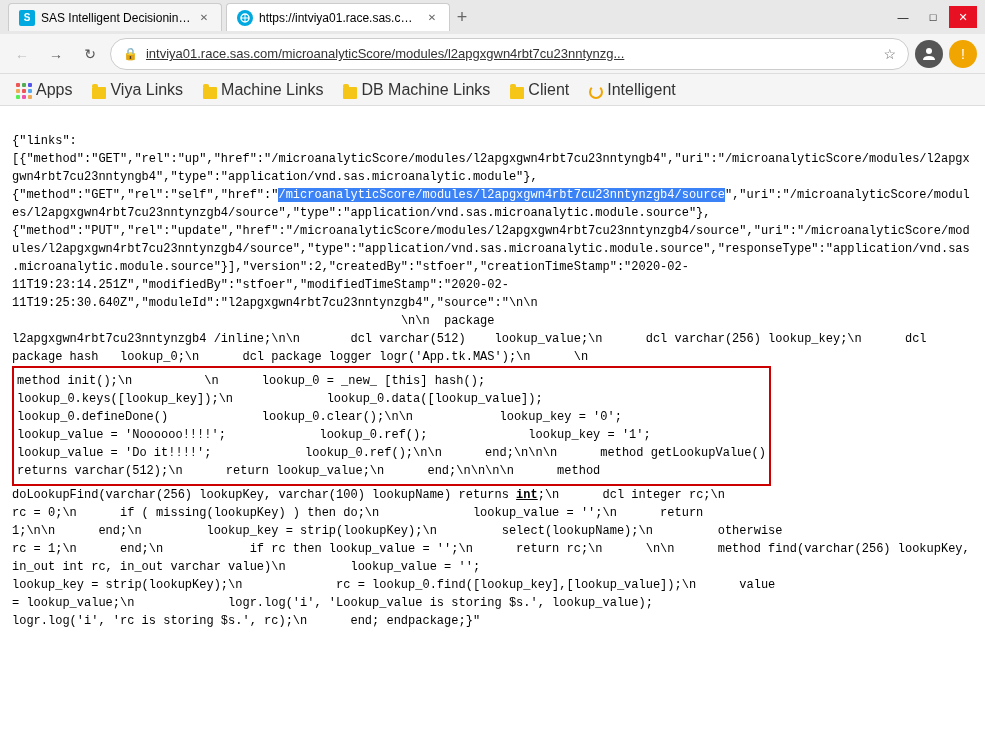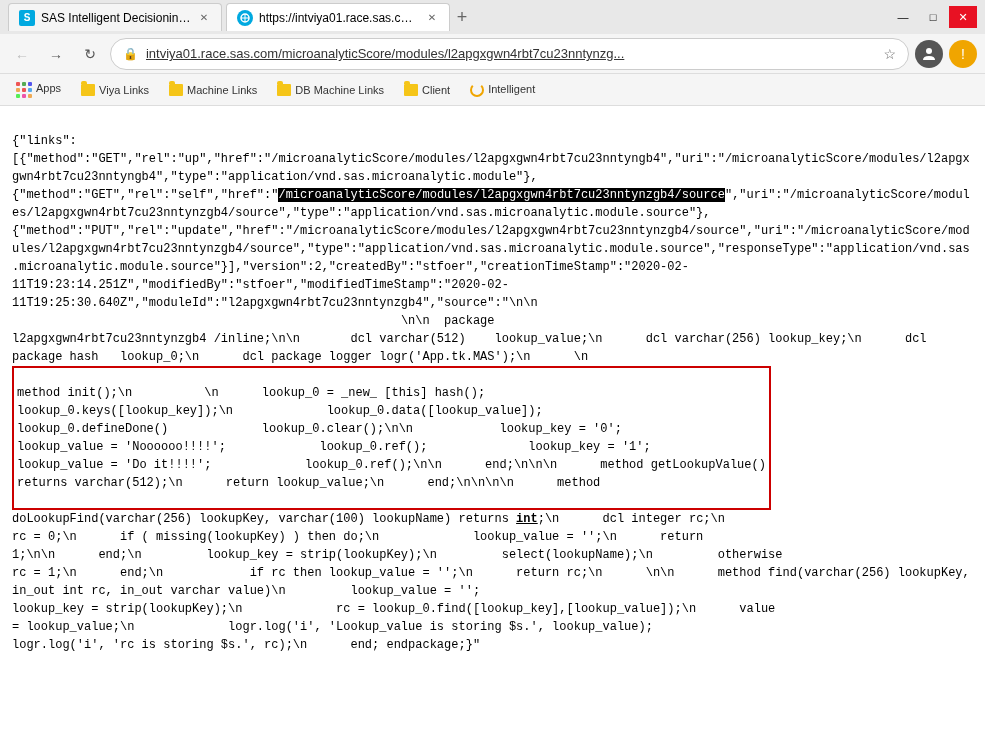--- a/index.html
+++ b/index.html
@@ -141,26 +141,26 @@
       display: flex;
       align-items: center;
       background: #f5f5f5;
       height: 32px;
       padding: 0 8px;
       gap: 4px;
       border-bottom: 1px solid #ddd;
     }
     .bookmark-item {
       display: flex;
-      align-items: flex-start;
+      align-items: flex-end;
       gap: 4px;
       padding: 3px 8px;
       border-radius: 4px;
       cursor: pointer;
-      font-size: 11px;
+      font-size: 16px;
       color: #333;
     }
     .bookmark-folder {
       width: 14px; height: 12px;
       background: #f5c518;
       border-radius: 1px;
       position: relative;
       display: inline-block;
     }
     .bookmark-folder::before {
@@ -280,24 +280,24 @@
   </div>
   <div class="bookmark-item">
     <span class="spinning-icon"></span>
     <span>Intelligent</span>
   </div>
 </div>
 
 <div class="content">
 <span>{"links":
 [{"method":"GET","rel":"up","href":"/microanalyticScore/modules/l2apgxgwn4rbt7cu23nntyngb4","uri":"/microanalyticScore/modules/l2apgxgwn4rbt7cu23nntyngb4","type":"application/vnd.sas.microanalytic.module"},
-{"method":"GET","rel":"self","href":"<span style="background:#000000;color:white;">/microanalyticScore/modules/l2apgxgwn4rbt7cu23nntynzgb4/source</span>","uri":"/microanalyticScore/modules/l2apgxgwn4rbt7cu23nntynzgb4/source","type":"application/vnd.sas.microanalytic.module.source"},
+{"method":"GET","rel":"self","href":"<span style="background:#3b82f6;color:white;">/microanalyticScore/modules/l2apgxgwn4rbt7cu23nntynzgb4/source</span>","uri":"/microanalyticScore/modules/l2apgxgwn4rbt7cu23nntynzgb4/source","type":"application/vnd.sas.microanalytic.module.source"},
 {"method":"PUT","rel":"update","href":"/microanalyticScore/modules/l2apgxgwn4rbt7cu23nntynzgb4/source","uri":"/microanalyticScore/modules/l2apgxgwn4rbt7cu23nntynzgb4/source","type":"application/vnd.sas.microanalytic.module.source","responseType":"application/vnd.sas.microanalytic.module.source"}],"version":2,"createdBy":"stfoer","creationTimeStamp":"2020-02-11T19:23:14.251Z","modifiedBy":"stfoer","modifiedTimeStamp":"2020-02-11T19:25:30.640Z","moduleId":"l2apgxgwn4rbt7cu23nntynzgb4","source":"\n\n
                                                       \n\n  package
-l2apgxgwn4rbt7cu23nntynzgb4 /inline;\n\n       dcl varchar(512)    lookup_value;\n      dcl varchar(256) lookup_key;\n      dcl package hash   lookup_0;\n      dcl package logger logr('App.tk.MAS');\n      \n</span><span style="border:2px solid #cc0000;display:inline-block;padding:16px 3px;line-height:1.5;">method init();\n          \n      lookup_0 = _new_ [this] hash();
+l2apgxgwn4rbt7cu23nntynzgb4 /inline;\n\n       dcl varchar(512)    lookup_value;\n      dcl varchar(256) lookup_key;\n      dcl package hash   lookup_0;\n      dcl package logger logr('App.tk.MAS');\n      \n</span><span style="border:2px solid #cc0000;display:inline-block;padding:4px 3px;line-height:1.5;">method init();\n          \n      lookup_0 = _new_ [this] hash();
 lookup_0.keys([lookup_key]);\n             lookup_0.data([lookup_value]);
 lookup_0.defineDone()             lookup_0.clear();\n\n            lookup_key = '0';
 lookup_value = 'Noooooo!!!!';             lookup_0.ref();              lookup_key = '1';
 lookup_value = 'Do it!!!!';             lookup_0.ref();\n\n      end;\n\n\n      method getLookupValue()
 returns varchar(512);\n      return lookup_value;\n      end;\n\n\n\n      method</span><span>
 doLookupFind(varchar(256) lookupKey, varchar(100) lookupName) returns <span style="text-decoration:underline;font-weight:bold;">int</span>;\n      dcl integer rc;\n
 rc = 0;\n      if ( missing(lookupKey) ) then do;\n             lookup_value = '';\n      return
 1;\n\n      end;\n         lookup_key = strip(lookupKey);\n         select(lookupName);\n         otherwise
 rc = 1;\n      end;\n            if rc then lookup_value = '';\n      return rc;\n      \n\n      method find(varchar(256) lookupKey, in_out int rc, in_out varchar value)\n         lookup_value = '';
 lookup_key = strip(lookupKey);\n             rc = lookup_0.find([lookup_key],[lookup_value]);\n      value

